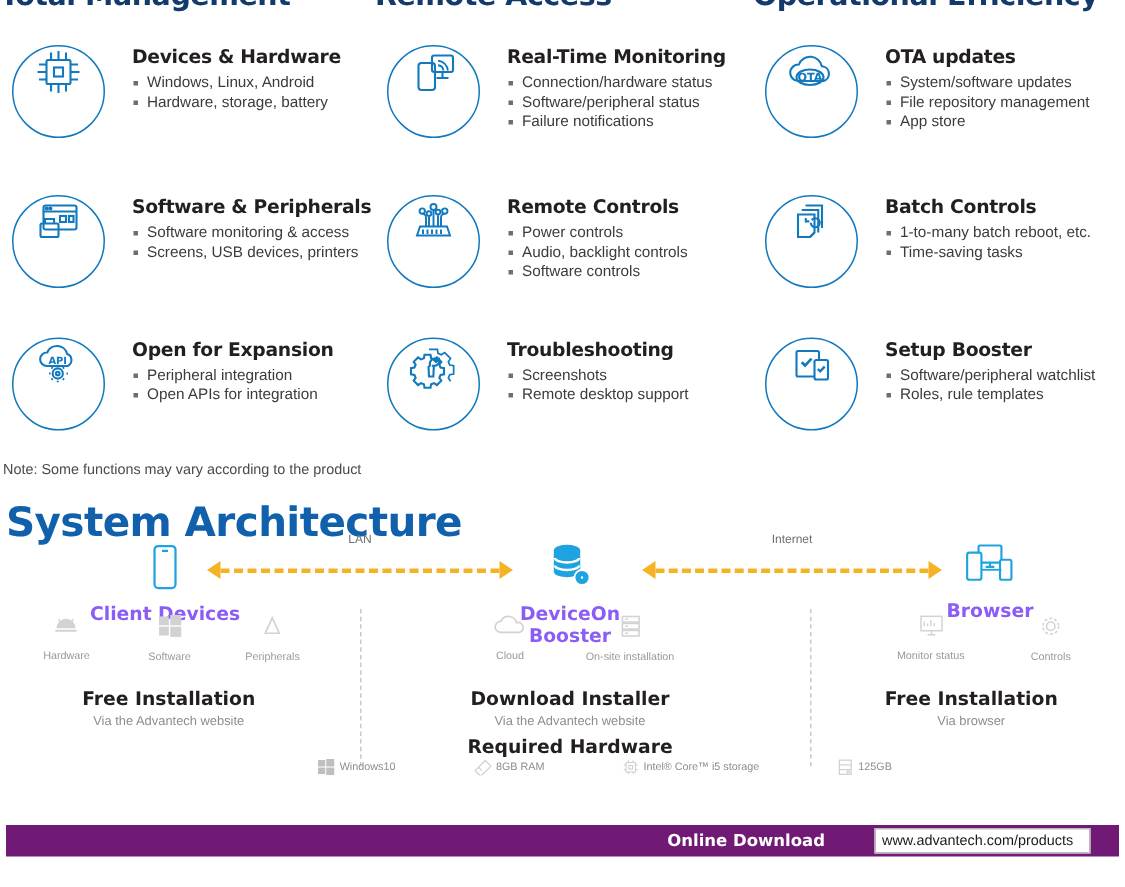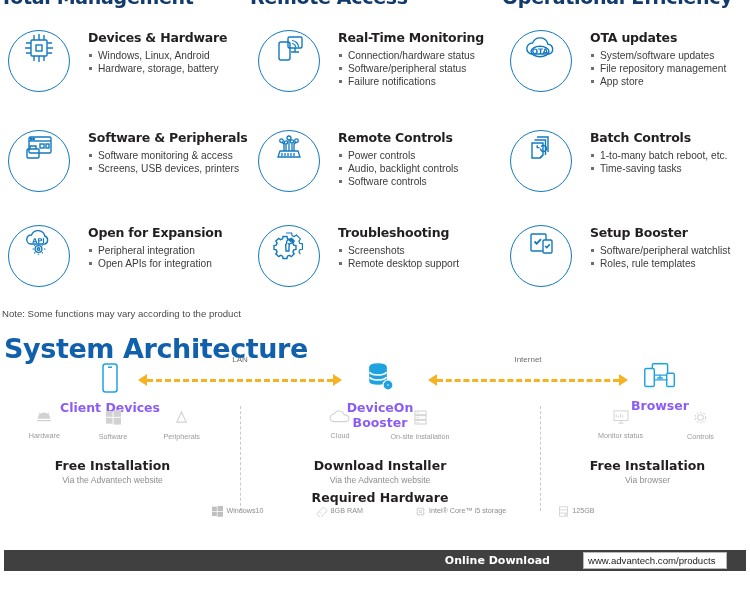--- a/index.html
+++ b/index.html
@@ -57,21 +57,21 @@
   .arw.l{border-right:9px solid #f5b323;}
   .arw.r{border-left:9px solid #f5b323;}
 
   .vdiv{position:absolute;border-left:1.4px dashed #c9c9c9;}
 
   .hwrow{position:absolute;display:flex;align-items:center;justify-content:center;gap:11px;}
   .hwitem{display:flex;align-items:flex-start;gap:3px;padding-left:41px;}
   .hwitem span{font-size:7.2px;color:#8d8d8d;white-space:nowrap;}
 
   
-  .footer{position:absolute;left:4px;top:550px;width:742px;height:21px;background:#404040;}
+  .footer{position:absolute;left:4px;top:550px;width:742px;height:21px;background:#701a75;}
   .footer .fl{position:absolute;right:196px;top:4px;font-size:11px;font-weight:bold;
               color:#ffffff;font-family:"DejaVu Sans", sans-serif;}
   .footer .fbox{position:absolute;right:19px;top:2px;width:144px;height:17px;
                 background:#ffffff;border:1px solid #b9b9b9;box-sizing:border-box;
                 font-size:9.6px;color:#1a1a1a;line-height:15px;padding-left:4px;}
 </style>
 </head>
 <body>
 
 <div class="col-heads">

